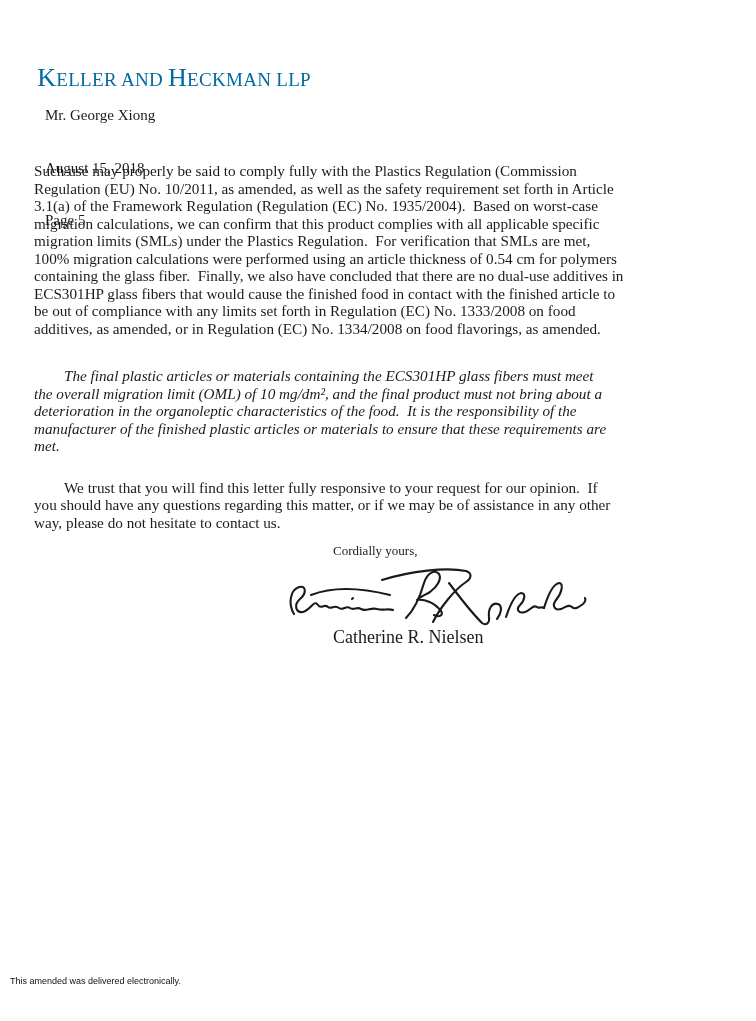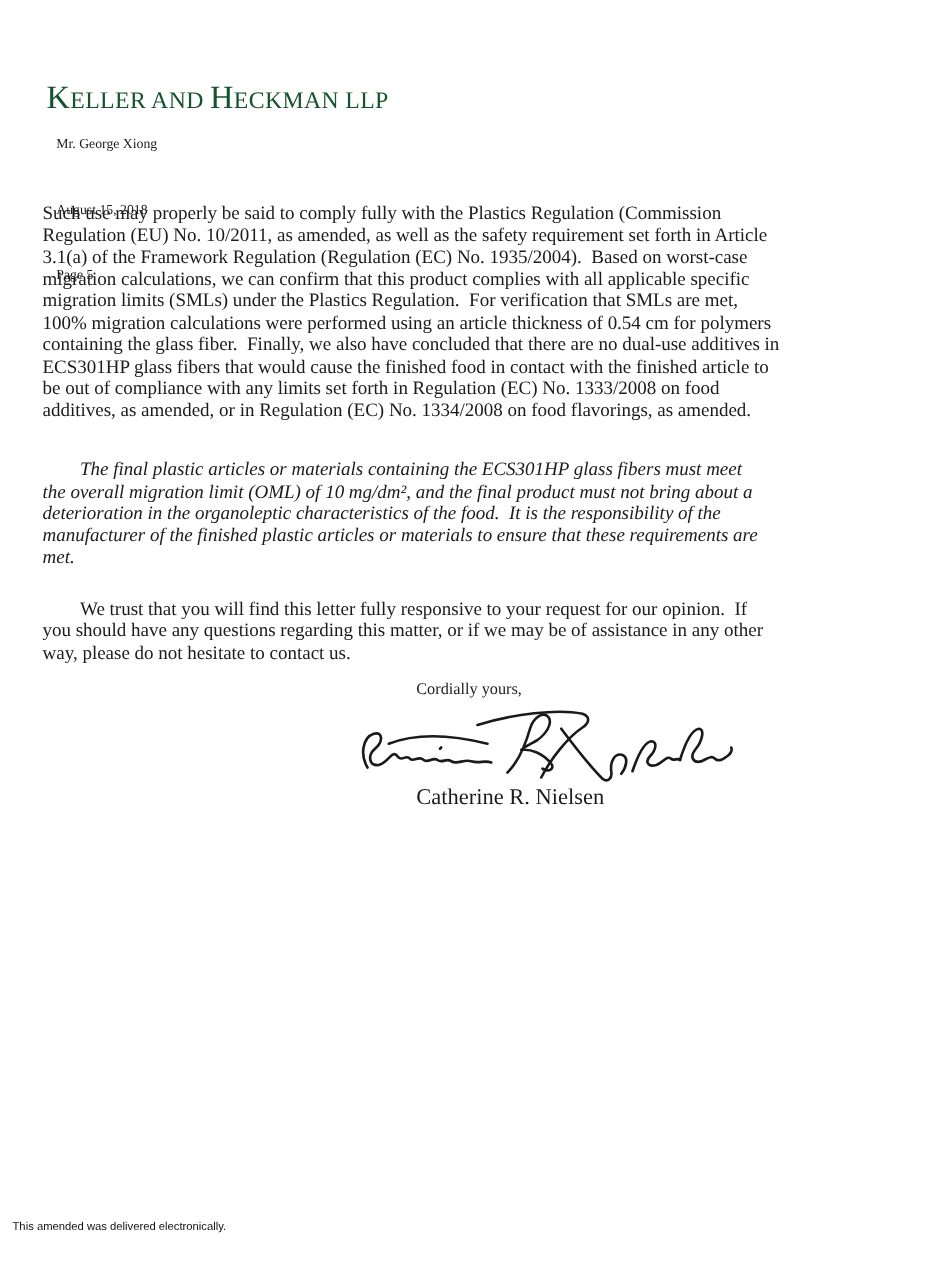--- a/index.html
+++ b/index.html
@@ -6,30 +6,30 @@
   .page{
     position:relative;
     width:756px;height:1021px;
     background:#ffffff;
     font-family:"Liberation Serif", serif;
     color:#1b1b1b;
     overflow:hidden;
   }
   .firm{
     position:absolute;left:20px;top:39px;
-    color:#14532d;
+    color:#0369a1;
     white-space:pre;
     line-height:26px;
     letter-spacing:0.3px;
   }
   .firm .cap{font-size:26px;}
   .firm .sc{font-size:19px;}
   .addr{
     position:absolute;left:45px;top:72px;
-    font-size:11px;line-height:17.5px;
+    font-size:15px;line-height:17.5px;
     white-space:pre;
   }
   .letter-body{
     position:absolute;left:34px;top:162px;width:712px;
     font-size:15.2px;line-height:17.5px;
   }
   .para{white-space:pre;margin:0;}
   .para.indented{text-indent:30px;}
   .para.p2{margin-top:30px;font-style:italic;}
   .para.p3{margin-top:24px;}

